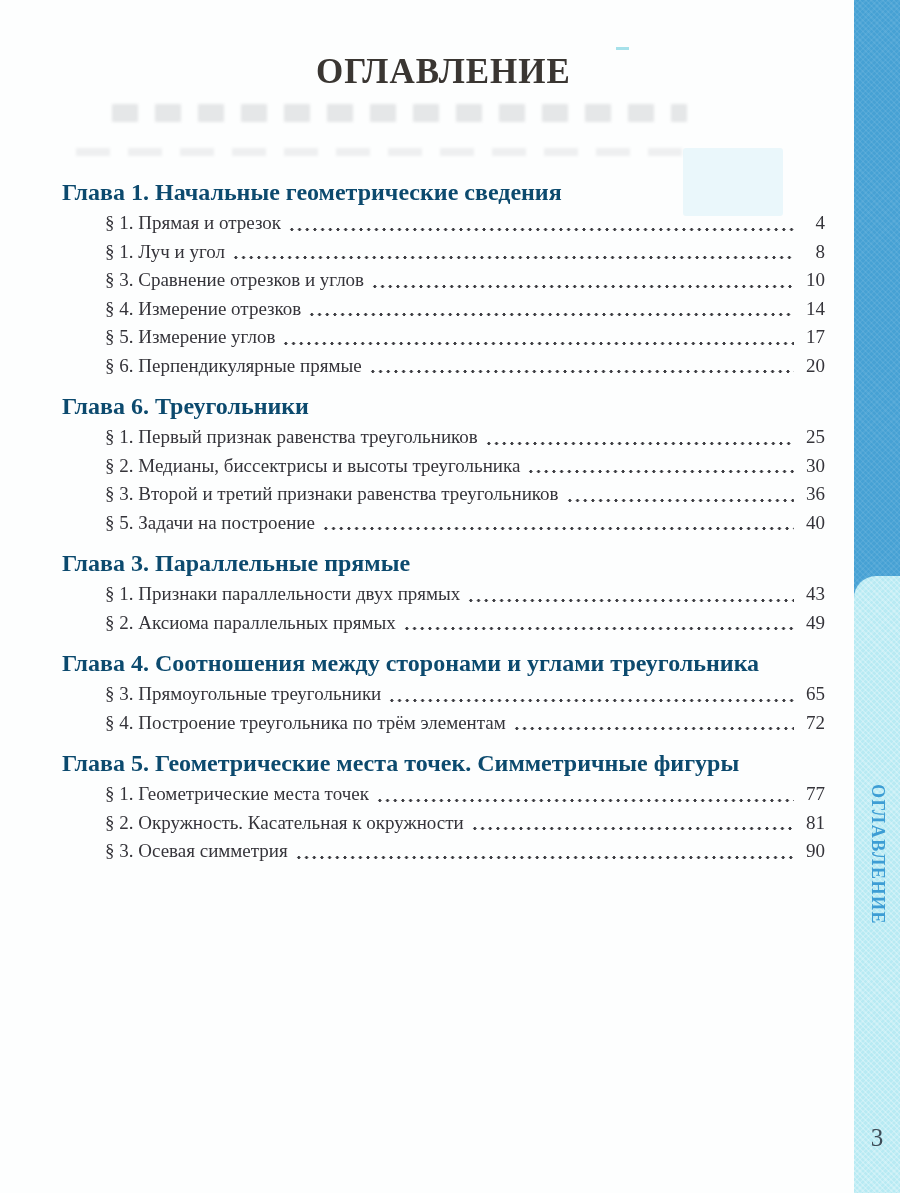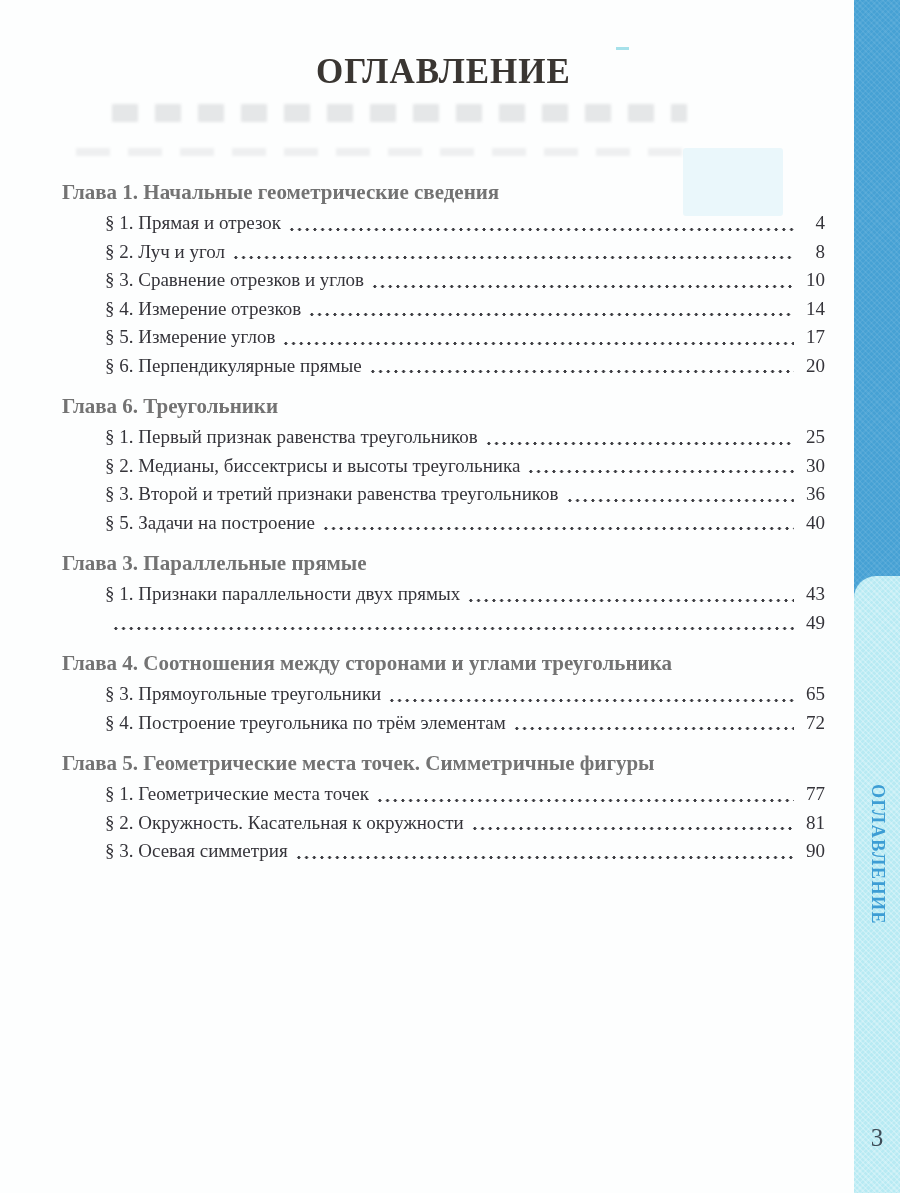--- a/index.html
+++ b/index.html
@@ -30,22 +30,22 @@
     background:#dbf1f8; opacity:.55; border-radius:3px;
   }
   .bleed-dash {
     position:absolute; left:616px; top:47px; width:13px; height:3px;
     background:#5ec9d9; opacity:.55;
   }
   
   .toc { position:absolute; left:62px; top:178px; width:763px; color:#35343a; }
   .chapter { margin-bottom:12px; }
   .chapter-title {
-    margin:0 0 2px 0; font-size:21px; line-height:29px; font-weight:bold;
-    color:#737373;
+    margin:0 0 2px 0; font-size:24px; line-height:29px; font-weight:bold;
+    color:#0c4a6e;
   }
   .row {
     display:flex; align-items:stretch;
     font-size:19px; line-height:28.5px; padding-left:43px;
   }
   .label { white-space:nowrap; }
   .dots {
     flex:1 1 auto; margin:0 5px 0 7px;
     background-image:radial-gradient(circle, #3b3b40 1.35px, rgba(0,0,0,0) 1.75px);
     background-size:7.7px 5px; background-repeat:repeat-x;
@@ -94,21 +94,21 @@
   <div class="toc">
 
     <section class="chapter">
       <h2 class="chapter-title">Глава 1. Начальные геометрические сведения</h2>
       <div class="row">
         <span class="label">§ 1. Прямая и отрезок</span>
         <span class="dots"></span>
         <span class="pnum">4</span>
       </div>
       <div class="row">
-        <span class="label">§ 2. Луч и угол</span>
+        <span class="label">§ 1. Луч и угол</span>
         <span class="dots"></span>
         <span class="pnum">8</span>
       </div>
       <div class="row">
         <span class="label">§ 3. Сравнение отрезков и углов</span>
         <span class="dots"></span>
         <span class="pnum">10</span>
       </div>
       <div class="row">
         <span class="label">§ 4. Измерение отрезков</span>
@@ -152,20 +152,21 @@
     </section>
 
     <section class="chapter">
       <h2 class="chapter-title">Глава 3. Параллельные прямые</h2>
       <div class="row">
         <span class="label">§ 1. Признаки параллельности двух прямых</span>
         <span class="dots"></span>
         <span class="pnum">43</span>
       </div>
       <div class="row">
+        <span class="label">§ 2. Аксиома параллельных прямых</span>
         <span class="dots"></span>
         <span class="pnum">49</span>
       </div>
     </section>
 
     <section class="chapter">
       <h2 class="chapter-title">Глава 4. Соотношения между сторонами и углами треугольника</h2>
       <div class="row">
         <span class="label">§ 3. Прямоугольные треугольники</span>
         <span class="dots"></span>

